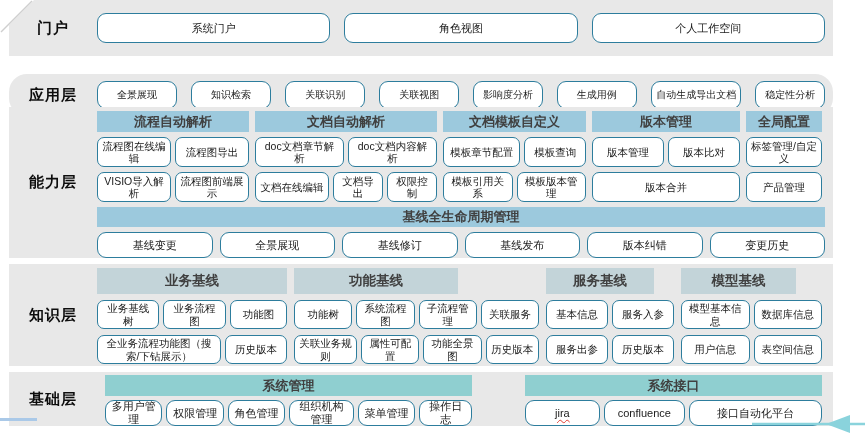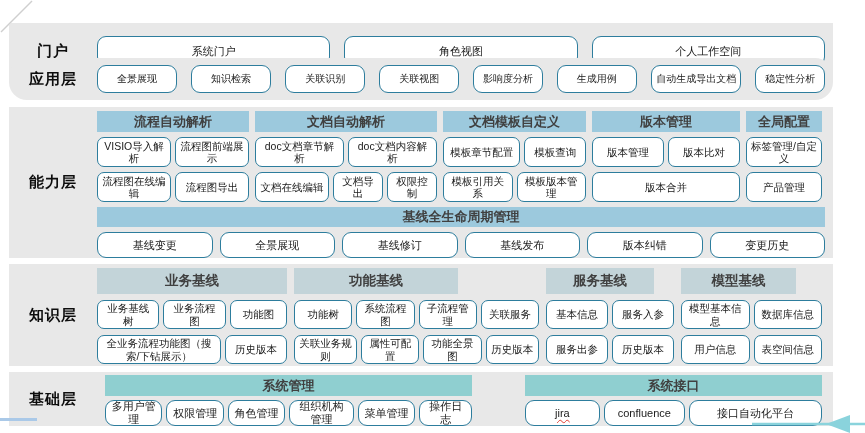--- a/index.html
+++ b/index.html
@@ -11,22 +11,22 @@
   .content{flex:1;display:flex;align-items:center;padding:0 8px 0 0;box-sizing:border-box;}
   .btn{background:#ffffff;border:1.4px solid #2d7d9d;border-radius:9px;display:flex;
        align-items:center;justify-content:center;text-align:center;font-size:11px;
        color:#1a1a1a;line-height:1.15;padding:1px 4px;box-sizing:border-box;cursor:pointer;}
   .hdr{display:flex;align-items:center;justify-content:center;font-weight:bold;
        font-size:13px;color:#404040;box-sizing:border-box;}
   .hdr.blue{background:#9cc9dd;}
   .hdr.pale{background:#c3d4d9;}
   .hdr.teal{background:#8fcfd0;}
   
-  .band.portal{top:23px;height:56px;}
-  .band.application{top:58px;height:42px;border-radius:18px;}
+  .band.portal{top:0;height:56px;}
+  .band.application{top:74px;height:42px;border-radius:18px;}
   .band.portal .content,.band.application .content{gap:14px;}
   .band.portal .btn{height:30px;flex:1;}
   .band.application .btn{height:28px;flex:1;font-size:10px;}
   
   .band.capability{top:107px;height:151px;}
   .cap-col{flex:1;display:flex;flex-direction:column;padding:4px 8px 0 0;box-sizing:border-box;}
   .cap-groups{display:flex;gap:6px;}
   .cap-group{display:flex;flex-direction:column;}
   .cap-group .hdr{height:21px;}
   .row{display:flex;gap:4px;margin-top:5px;}
@@ -84,26 +84,26 @@
   </div>
 
   <div class="band capability">
     <div class="layer-label">能力层</div>
     <div class="cap-col">
       <div class="cap-groups">
 
         <div class="cap-group" style="flex:0 0 152px">
           <div class="hdr blue">流程自动解析</div>
           <div class="row">
+            <div class="btn">流程图在线编辑</div>
+            <div class="btn">流程图导出</div>
+          </div>
+          <div class="row">
             <div class="btn">VISIO导入解析</div>
             <div class="btn">流程图前端展示</div>
-          </div>
-          <div class="row">
-            <div class="btn">流程图在线编辑</div>
-            <div class="btn">流程图导出</div>
           </div>
         </div>
 
         <div class="cap-group" style="flex:0 0 182px">
           <div class="hdr blue">文档自动解析</div>
           <div class="row">
             <div class="btn">doc文档章节解析</div>
             <div class="btn">doc文档内容解析</div>
           </div>
           <div class="row">

